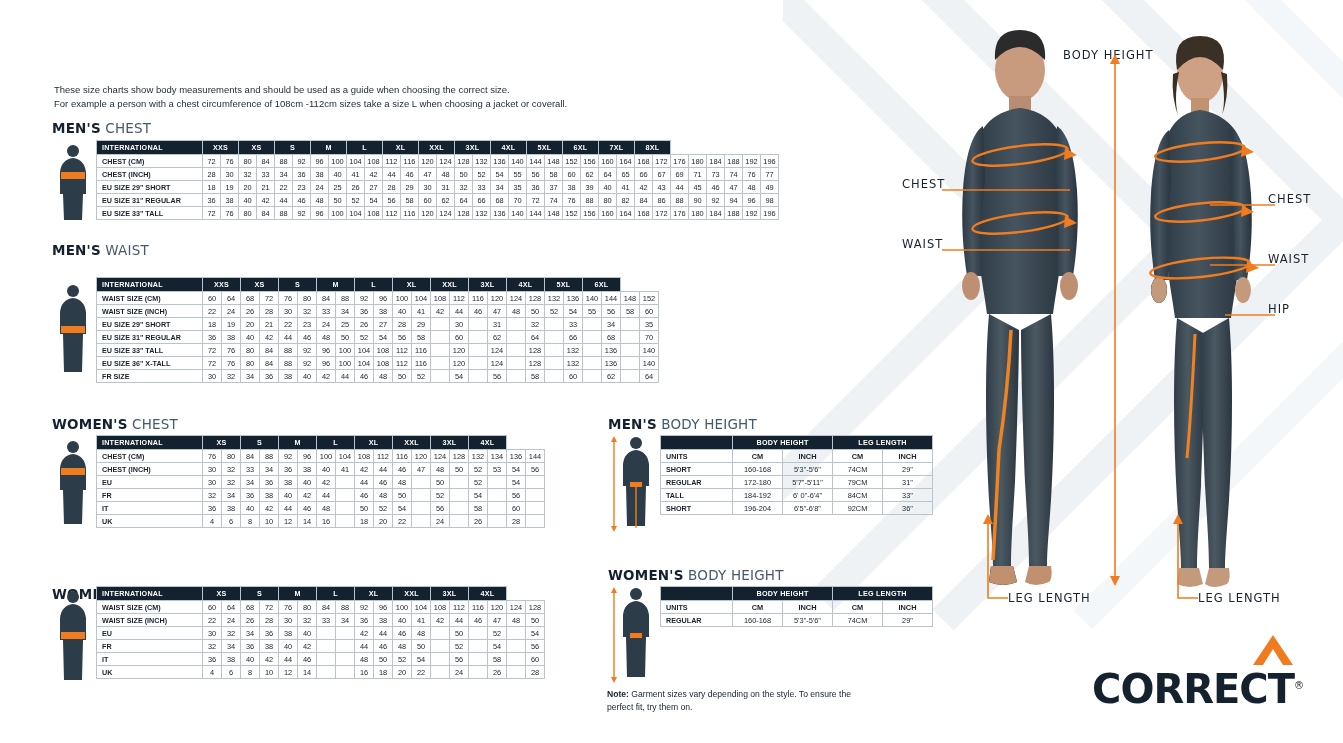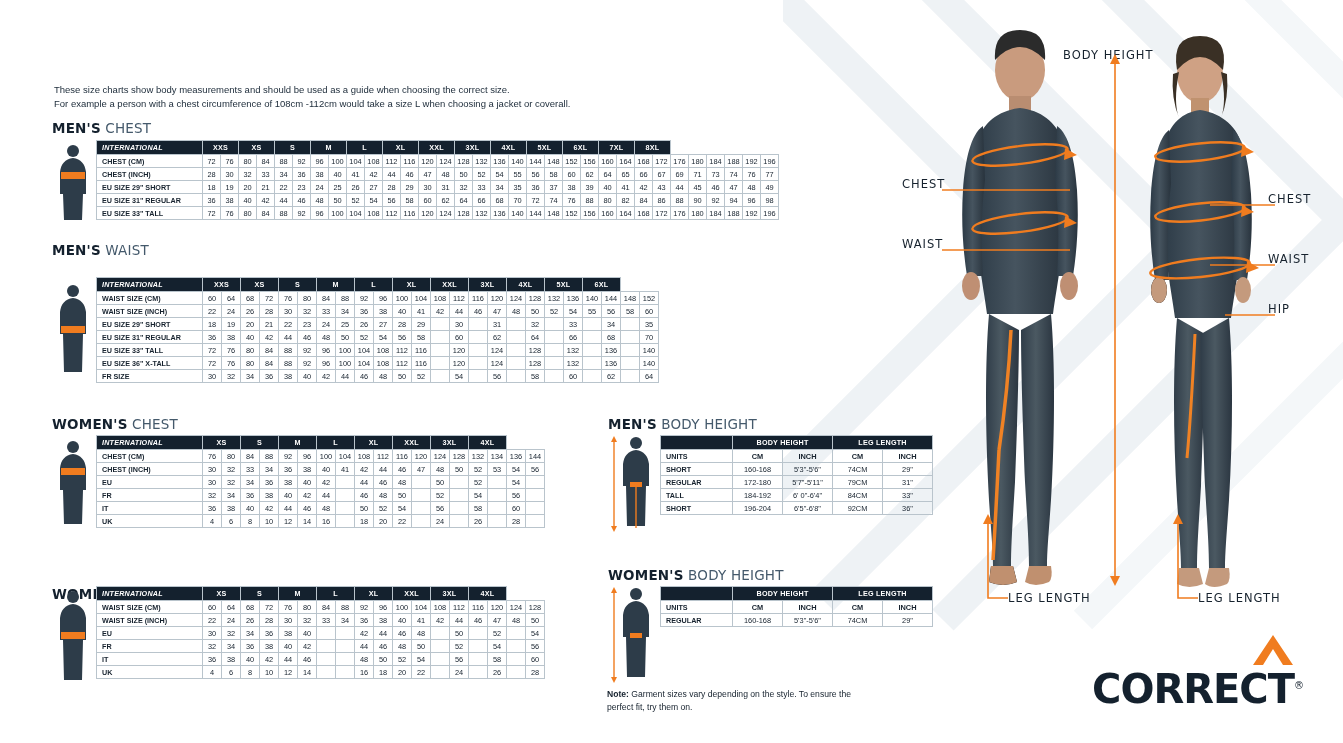--- a/index.html
+++ b/index.html
@@ -41,21 +41,21 @@
     font-weight:normal; color:#16222e; white-space:nowrap;
   }
   table.sz tr.head th {
     background:#14212e; color:#ffffff; font-weight:bold;
     font-size:7.2px; letter-spacing:0.2px; height:14px;
   }
   table.sz td.rowlabel, table.sz th.rowlabel {
     text-align:left; padding-left:5px; font-weight:bold; font-size:7.2px;
     background:#ffffff; color:#16222e;
   }
-  table.sz tr.head th.rowlabel { background:#14212e; color:#ffffff;font-style:italic; }
+  table.sz tr.head th.rowlabel { background:#14212e; color:#ffffff; }
 
   
   .figicon { position:absolute; width:36px; }
 
   
   .note { position:absolute; font-size:8.6px; line-height:12.5px; color:#16222e; width:260px; }
   .note b { font-weight:bold; }
 
   
   .plabel {
@@ -203,21 +203,21 @@
   <div class="plabel" style="left:902px; top:177px;">CHEST</div>
   <div class="plabel" style="left:902px; top:237px;">WAIST</div>
   <div class="plabel" style="left:1268px; top:192px;">CHEST</div>
   <div class="plabel" style="left:1268px; top:252px;">WAIST</div>
   <div class="plabel" style="left:1268px; top:302px;">HIP</div>
   <div class="plabel" style="left:1008px; top:591px;">LEG LENGTH</div>
   <div class="plabel" style="left:1198px; top:591px;">LEG LENGTH</div>
 
   <div class="subtitle">
     <div>These size charts show body measurements and should be used as a guide when choosing the correct size.</div>
-    <div>For example a person with a chest circumference of 108cm -112cm would take a size L when choosing a jacket or coverall.</div>
+    <div>For example a person with a chest circumference of 108cm -112cm sizes take a size L when choosing a jacket or coverall.</div>
   </div>
 
   <div class="sec-head" style="left:52px; top:120px;">
     <b>MEN'S</b>
     <span>CHEST</span>
   </div>
   <div class="figicon" style="left:55px; top:142px;">
     <svg width="36" height="88" viewBox="0 0 36 88">
       <g fill="#2d3c49">
         <circle cx="18" cy="9" r="6"></circle>

